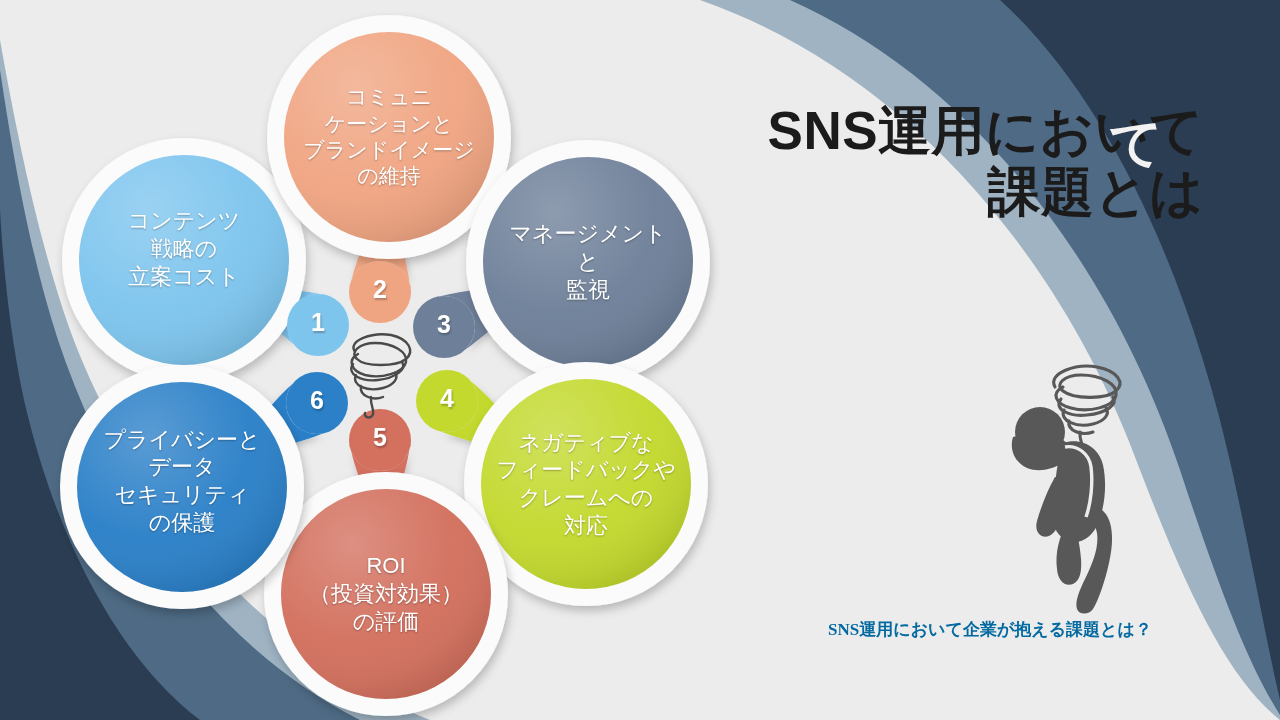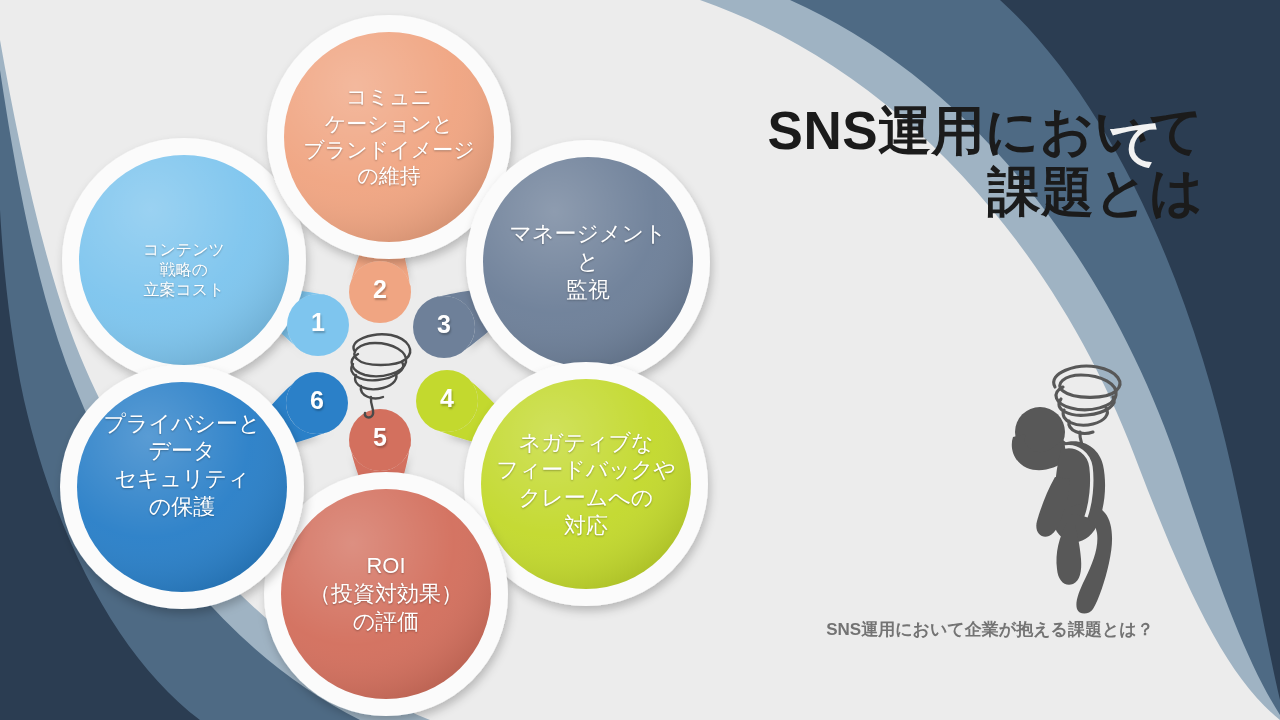--- a/index.html
+++ b/index.html
@@ -22,22 +22,22 @@
   }
   .title-line {
     font-size:53px; font-weight:bold; color:#1b1b1b;
     line-height:1.16; letter-spacing:0.5px; white-space:nowrap;
   }
   .subtitle-block {
     position:absolute; left:760px; top:618px; width:460px;
     text-align:center;
   }
   .subtitle-line {
-    font-size:17px; font-weight:bold; color:#737373;
-    line-height:1.42; white-space:nowrap;
+    font-size:17px; font-weight:bold; color:#0369a1;
+    line-height:1.42; white-space:nowrap;font-family:Liberation Serif, serif;
   }
 
   
   #person { position:absolute; left:985px; top:355px; }
 
   
   #diagram { position:absolute; left:0px; top:0px; width:720px; height:720px; }
 
   .bub-text {
     position:absolute; text-align:center; color:#ffffff;
@@ -202,21 +202,21 @@
           </g>
           <circle cx="182" cy="487" r="122" fill="#fbfbfb" filter="url(#dropshade)"></circle>
           <circle cx="182" cy="487" r="105" fill="#2b80c8"></circle>
           <circle cx="182" cy="487" r="105" fill="url(#gloss)"></circle>
           <circle cx="317" cy="403" r="31" fill="#2b80c8"></circle>
         </g>
     </svg>
 
     
     <div id="diagram-labels">
-        <div class="bub-text" style="font-size: 16px; width: 228px; left: 70px; top: 165px; height: 210px; display: flex; align-items: center; justify-content: center;">コンテンツ
+        <div class="bub-text" style="font-size: 22px; width: 228px; left: 70px; top: 144px; height: 210px; display: flex; align-items: center; justify-content: center;">コンテンツ
 戦略の
 立案コスト</div>
         <div class="badge-text" style="left: 298px; top: 308px;">1</div>
         <div class="bub-text" style="font-size: 21px; width: 228px; left: 275px; top: 32px; height: 210px; display: flex; align-items: center; justify-content: center;">コミュニ
 ケーションと
 ブランドイメージ
 の維持</div>
         <div class="badge-text" style="left: 360px; top: 275px;">2</div>
         <div class="bub-text" style="font-size: 22px; width: 228px; left: 474px; top: 157px; height: 210px; display: flex; align-items: center; justify-content: center;">マネージメント
 と
@@ -224,21 +224,21 @@
         <div class="badge-text" style="left: 424px; top: 310px;">3</div>
         <div class="bub-text" style="font-size: 22px; width: 228px; left: 472px; top: 379px; height: 210px; display: flex; align-items: center; justify-content: center;">ネガティブな
 フィードバックや
 クレームへの
 対応</div>
         <div class="badge-text" style="left: 427px; top: 384px;">4</div>
         <div class="bub-text" style="font-size: 22px; width: 228px; left: 272px; top: 489px; height: 210px; display: flex; align-items: center; justify-content: center;">ROI
 （投資対効果）
 の評価</div>
         <div class="badge-text" style="left: 360px; top: 423px;">5</div>
-        <div class="bub-text" style="font-size: 22px; width: 228px; left: 68px; top: 360px; height: 210px; display: flex; align-items: center; justify-content: center;">プライバシーと
+        <div class="bub-text" style="font-size: 22px; width: 228px; left: 68px; top: 376px; height: 210px; display: flex; align-items: center; justify-content: center;">プライバシーと
 データ
 セキュリティ
 の保護</div>
         <div class="badge-text" style="left: 297px; top: 386px;">6</div>
       </div>
 
     
     <svg style="position:absolute;left:337px;top:330px;" width="80" height="90" viewBox="0 0 80 90">
       <g fill="none" stroke="#4a4a4a" stroke-width="2.4" stroke-linecap="round" stroke-linejoin="round">
         <path d="M18,22 C10,10 36,2 54,5 C72,9 78,21 69,29 C59,37 28,37 20,29

